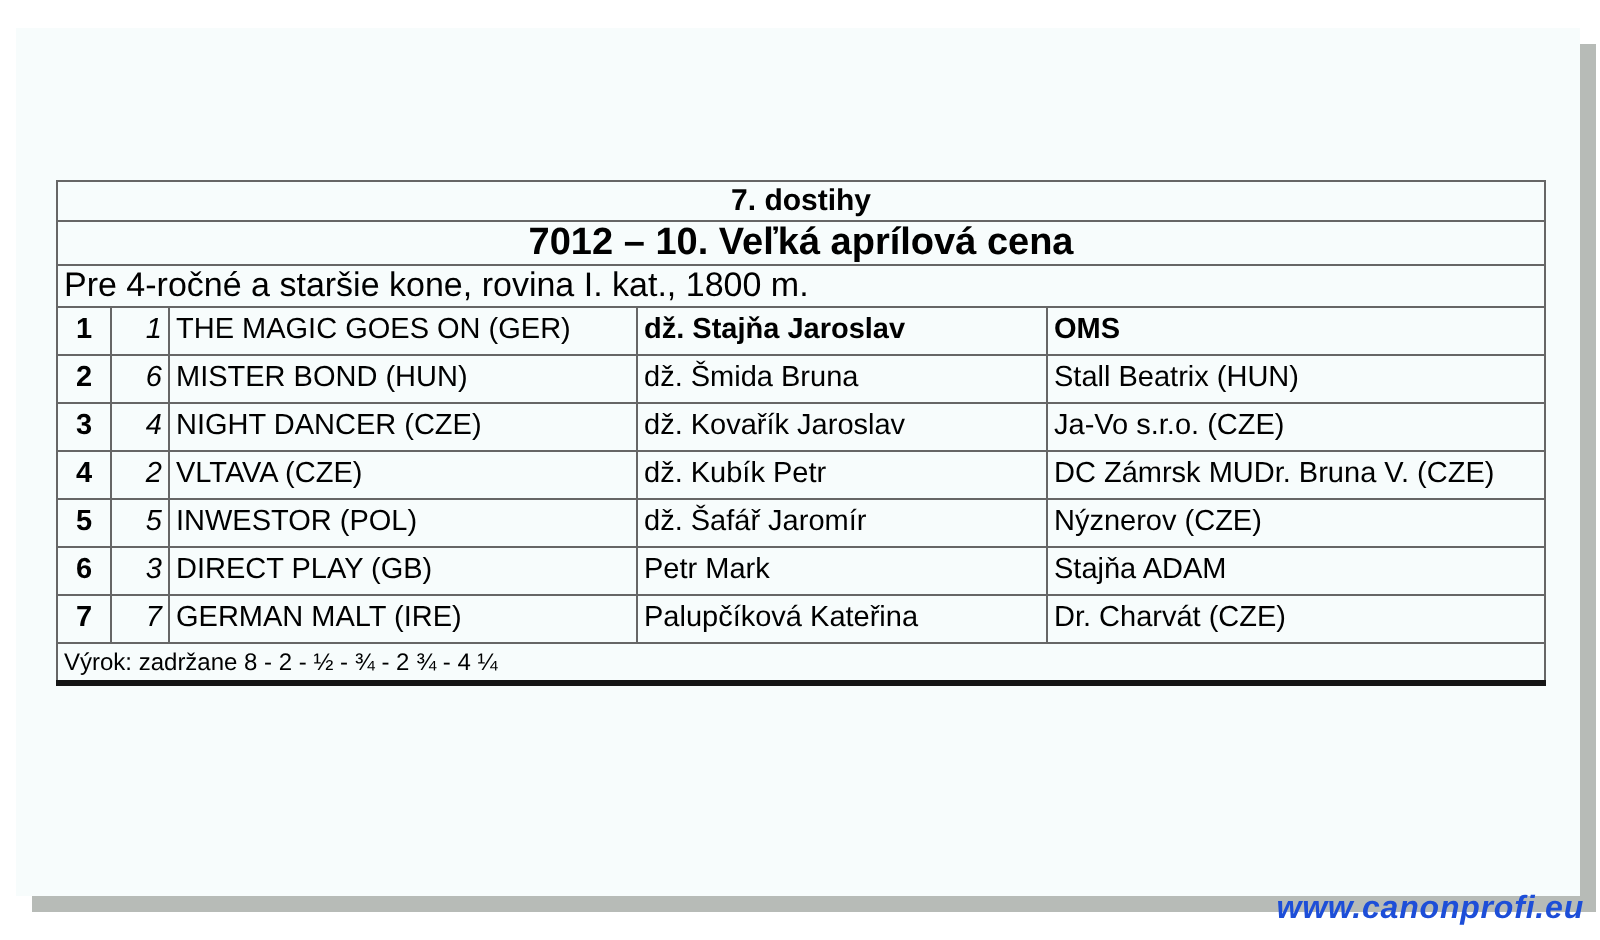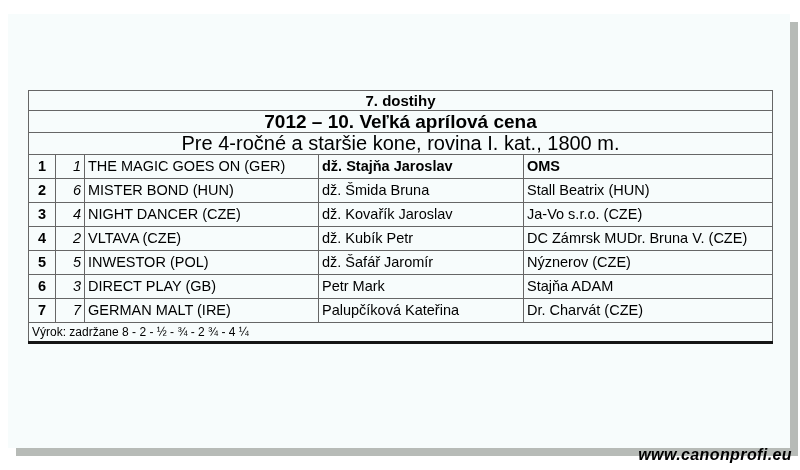--- a/index.html
+++ b/index.html
@@ -16,21 +16,21 @@
     border-collapse:collapse;table-layout:fixed;
     border:1px solid #333;border-bottom:3px solid #151515;
   }
   table.results td{
     border:1px solid #666;
     padding:0 3px;font-size:14.5px;line-height:1.05;
     white-space:nowrap;overflow:hidden;vertical-align:middle;
   }
   tr.row-header td{height:19px;text-align:center;font-weight:bold;font-size:15px;margin-top:36px;}
   tr.row-title  td{height:21px;text-align:center;font-weight:bold;font-size:19px;}
-  tr.row-cond   td{height:20px;text-align:center;font-size:20px;}
+  tr.row-cond   td{height:20px;text-align:left;font-size:17px;}
   tr.result-row td{height:23px;}
   td.col-place{font-weight:bold;text-align:center;font-size:15px;}
   td.col-number{font-style:italic;text-align:right;padding-right:4px;font-size:15px;}
   td.col-horse{font-weight:normal;}
   tr.result-row.winner td.col-jockey,
   tr.result-row.winner td.col-owner{font-weight:bold;}
   tr.row-verdict td{height:18px;text-align:left;font-size:12px;}
   .watermark{
     position:absolute;right:8px;top:446px;
     font-style:italic;font-weight:bold;font-size:16px;letter-spacing:0.4px;
@@ -110,15 +110,15 @@
       <td class="col-horse">GERMAN MALT (IRE)</td>
       <td class="col-jockey">Palupčíková Kateřina</td>
       <td class="col-owner">Dr. Charvát (CZE)</td>
     </tr>
         <tr class="row-verdict">
         <td colspan="5">Výrok: zadržane 8 - 2 - ½ - ¾ - 2 ¾ - 4 ¼</td>
       </tr>
     </tbody>
   </table>
 
-  <span class="watermark" style="color: #000000;">www.canonprofi.eu</span>
+  <span class="watermark" style="color: #1d4ed8;">www.canonprofi.eu</span>
 
 </div>
 
 </body></html>

